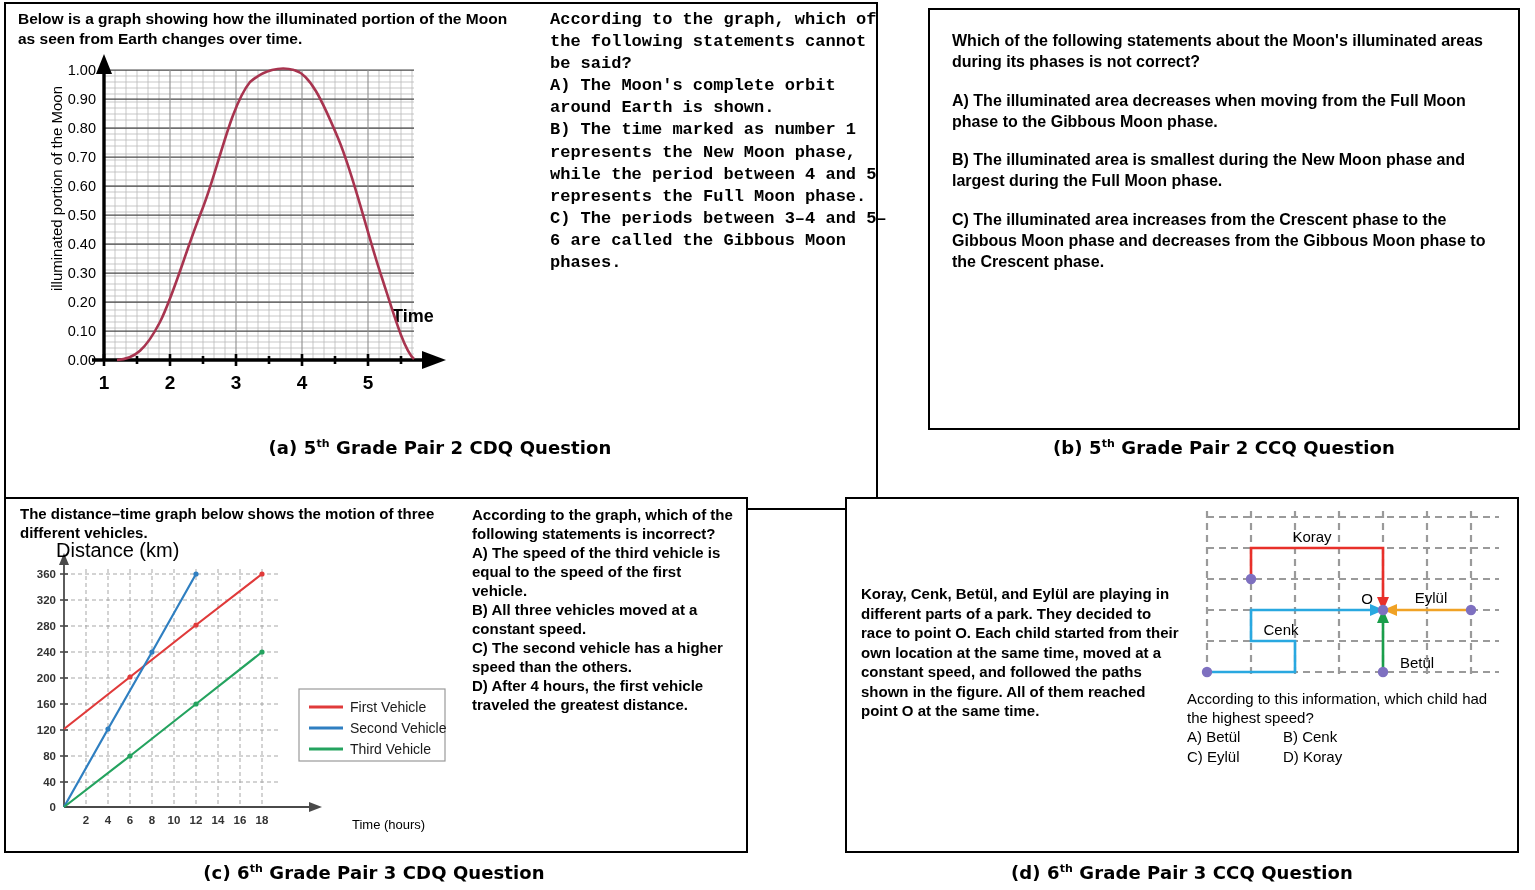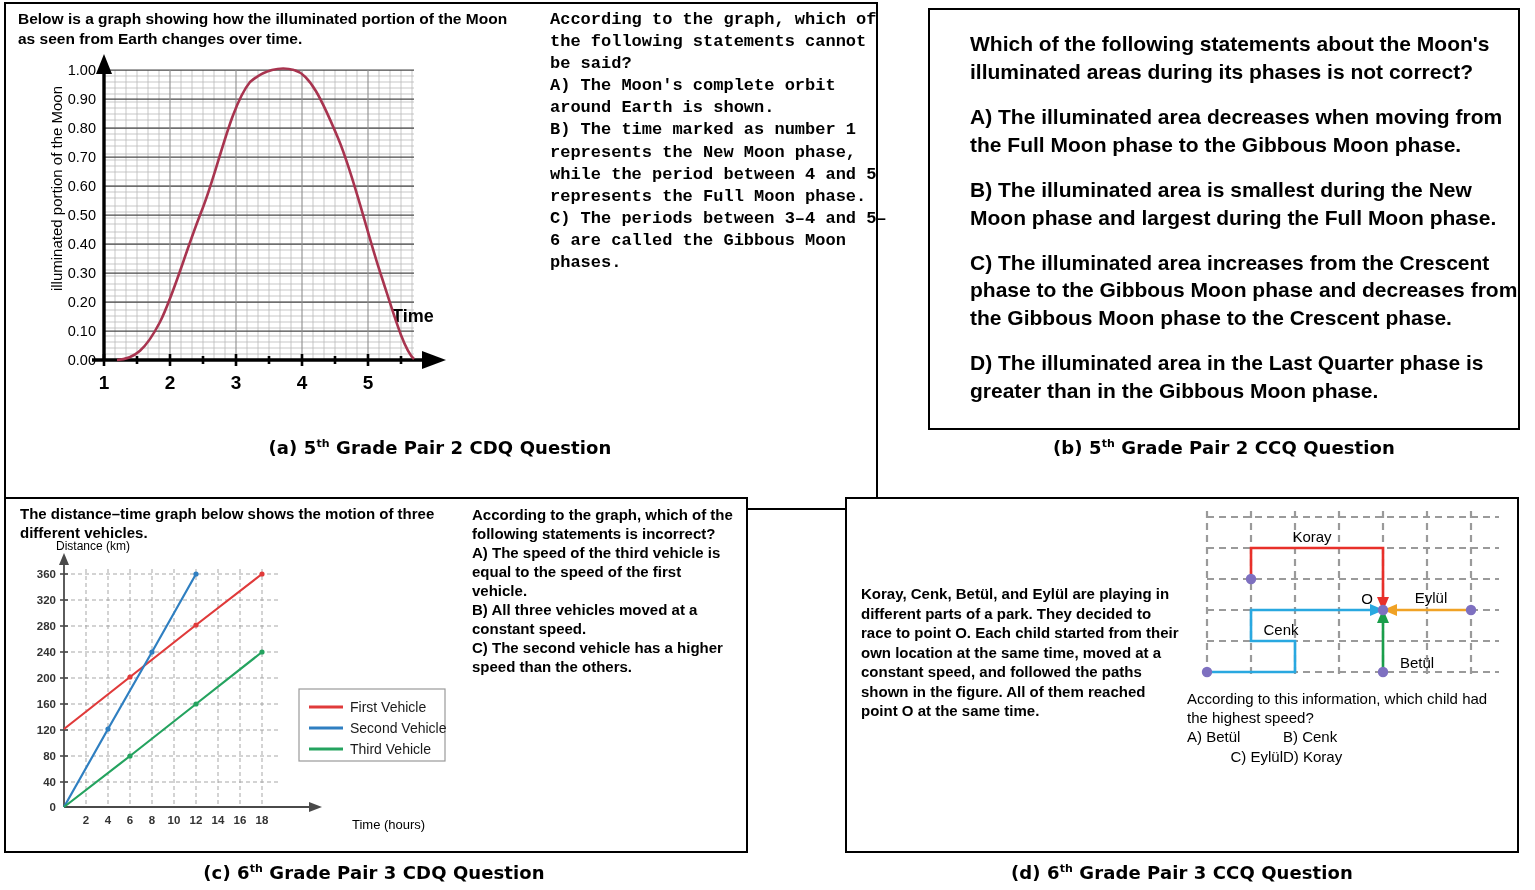--- a/index.html
+++ b/index.html
@@ -43,37 +43,37 @@
 
   
   #moon-graph{position:absolute;left:16px;top:56px;width:440px;height:360px;}
   #moon-ylabel{
     position:absolute;left:-116px;top:120px;width:300px;
     transform:rotate(-90deg);transform-origin:center;
     font-size:15px;text-align:center;white-space:nowrap;
   }
 
   
-  #b-body{position:absolute;left:22px;top:20px;width:548px;font-size:21px;line-height:1.33;font-weight:bold;margin-left:18px;}
+  #b-body{position:absolute;left:22px;top:20px;width:548px;font-size:16px;line-height:1.33;font-weight:bold;}
   #b-body p{margin:0 0 17px 0;}
 
   
   #c-stem{position:absolute;left:14px;top:6px;width:440px;font-size:15px;line-height:1.26;font-weight:bold;}
   #c-choices{position:absolute;left:466px;top:6px;width:268px;font-size:15px;line-height:1.27;font-weight:bold;}
   #dt-graph{position:absolute;left:10px;top:40px;width:450px;height:305px;}
-  #dt-title{position:absolute;left:40px;top:0px;font-size:12px;}
+  #dt-title{position:absolute;left:40px;top:0px;font-size:20px;}
   #dt-xtitle{position:absolute;left:336px;top:278px;font-size:13px;}
 
   
   #d-stem{position:absolute;left:14px;top:85px;width:320px;font-size:15px;line-height:1.30;font-weight:bold;}
   #d-question{position:absolute;left:340px;top:190px;width:325px;font-size:15px;line-height:1.28;font-weight:normal;}
   #park{position:absolute;left:352px;top:8px;width:312px;height:180px;}
   .opt-row{display:flex;}
   .opt-a{width:96px;}
-  .opt-c{width:96px;text-align:right;}
+  .opt-c{width:96px;}
 
   svg{display:block;overflow:visible;}
 </style>
 </head>
 <body>
 
 <div class="figure">
 
   <div class="panel" id="panel-a">
 
@@ -241,21 +241,20 @@
   <div class="caption" id="caption-a">
     <span>(a) 5</span><sup>th</sup><span> Grade Pair 2 CDQ Question</span>
   </div>
 
   <div class="panel" id="panel-b">
     <div id="b-body" class="qtext">
       <p>Which of the following statements about the Moon's illuminated areas during its phases <b>is not correct</b>?</p>
       <p>A) The illuminated area decreases when moving from the <b>Full Moon</b> phase to the <b>Gibbous Moon</b> phase.</p>
       <p>B) The illuminated area is <b>smallest</b> during the <b>New Moon</b> phase and <b>largest</b> during the <b>Full Moon</b> phase.</p>
       <p>C) The illuminated area <b>increases</b> from the <b>Crescent</b> phase to the <b>Gibbous Moon</b> phase and <b>decreases</b> from the <b>Gibbous Moon</b> phase to the <b>Crescent</b> phase.</p>
-      <p>D) The illuminated area in the <b>Last Quarter</b> phase is <b>greater</b> than in the <b>Gibbous Moon</b> phase.</p>
     </div>
   </div>
 
   <div class="caption" id="caption-b">
     <span>(b) 5</span><sup>th</sup><span> Grade Pair 2 CCQ Question</span>
   </div>
 
   <div class="panel" id="panel-c">
     <div id="c-stem" class="qtext">The distance–time graph below shows the motion of three different vehicles.</div>
 
@@ -361,20 +360,21 @@
           <text x="334" y="215" font-family="Liberation Sans, sans-serif" font-size="14" fill="#1a1a1a">Third Vehicle</text>
         </g>
       </svg>
     </div>
 
     <div id="c-choices" class="qtext">
       <div>According to the graph, which of the following statements is <b>incorrect?</b></div>
       <div>A) The speed of the <b>third vehicle</b> is equal to the speed of the <b>first vehicle</b>.</div>
       <div>B) <b>All three vehicles</b> moved at a <b>constant speed</b>.</div>
       <div>C) The <b>second vehicle</b> has a <b>higher speed</b> than the others.</div>
+      <div>D) After <b>4 hours</b>, the <b>first vehicle</b> traveled the <b>greatest distance</b>.</div>
     </div>
   </div>
 
   <div class="caption" id="caption-c">
     <span>(c) 6</span><sup>th</sup><span> Grade Pair 3 CDQ Question</span>
   </div>
 
   <div class="panel" id="panel-d">
     <div id="d-stem" class="qtext">Koray, Cenk, Betül, and Eylül are playing in different parts of a park. They decided to race to point O. Each child started from their own location at the same time, moved at a constant speed, and followed the paths shown in the figure. All of them reached point O at the same time.</div>
 

